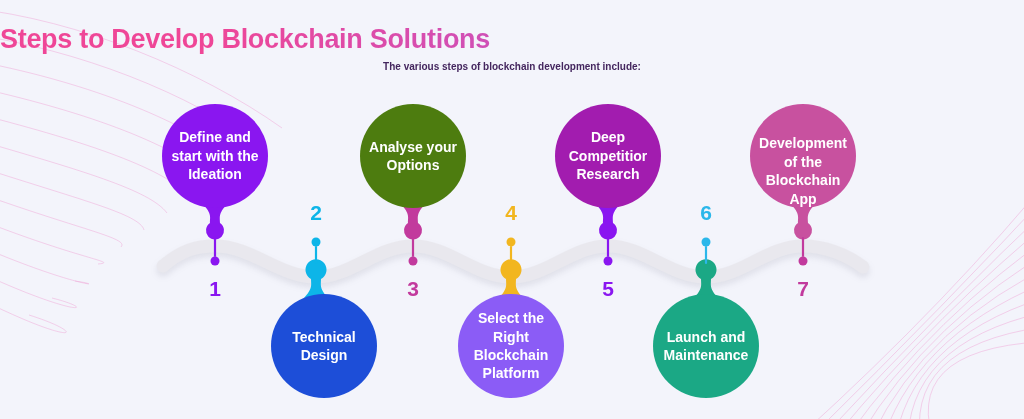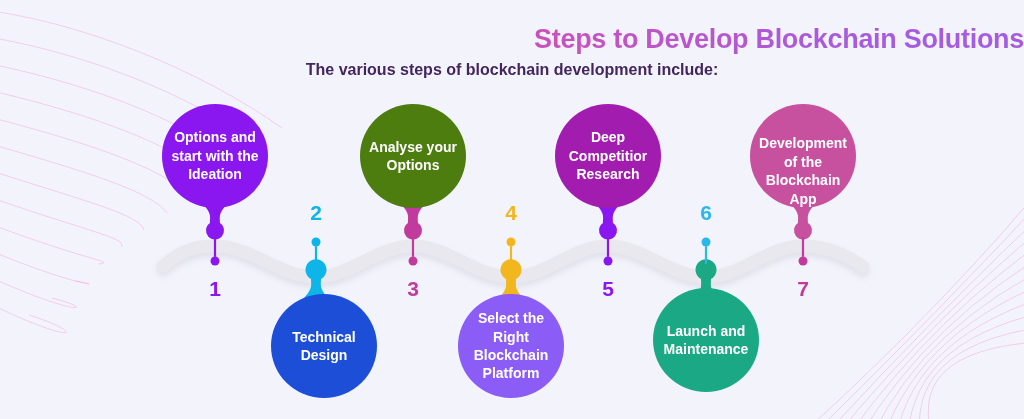--- a/index.html
+++ b/index.html
@@ -5,30 +5,30 @@
   html,body{margin:0;padding:0;}
   .canvas{
     position:relative;
     width:1024px;height:419px;
     overflow:hidden;
     background:#f3f4fb;
     font-family:"Liberation Sans","DejaVu Sans",sans-serif;
   }
   .title{
     position:absolute;top:24px;left:0;width:1024px;
-    text-align:right;
+    text-align:left;
     font-size:27px;font-weight:bold;letter-spacing:-0.3px;
     background:linear-gradient(90deg,#ef4697 20%,#a55ce0 85%);
     -webkit-background-clip:text;background-clip:text;
     color:transparent;
   }
   .subtitle{
     position:absolute;top:61px;left:0;width:1024px;
     text-align:center;
-    font-size:16px;font-weight:600;
+    font-size:10px;font-weight:600;
     color:#44265e;
   }
   .deco-svg,.tl-svg{position:absolute;left:0;top:0;width:1024px;height:419px;}
   .balloon{
     position:absolute;width:106px;height:104px;border-radius:50%;
     display:flex;align-items:center;justify-content:center;
     text-align:center;box-sizing:border-box;padding:0 7px;
     color:#ffffff;font-size:14px;font-weight:bold;line-height:1.32;
   }
   .stepnum{
@@ -87,40 +87,40 @@
       <circle cx="608" cy="261" r="4.5" fill="#8a16f0"></circle>
       <path d="M 694 298 C 703 288 701 285 701 279 A 10.5 10.5 0 1 1 711 279 C 711 285 709 288 718 298 L 694 298 Z" fill="#1ba885"></path>
       <line x1="706" y1="247" x2="706" y2="263" stroke="#2bb7ea" stroke-width="2.2" stroke-linecap="round"></line>
       <circle cx="706" cy="242" r="4.5" fill="#2bb7ea"></circle>
       <path d="M 791 204 C 800 214 798 217 798 223 A 9 9 0 1 0 808 223 C 808 217 806 214 815 204 L 791 204 Z" fill="#c8519f"></path>
       <line x1="803" y1="238" x2="803" y2="256" stroke="#c23a9d" stroke-width="2.2" stroke-linecap="round"></line>
       <circle cx="803" cy="261" r="4.5" fill="#c23a9d"></circle>
     </svg>
   <div id="steps">
       <div class="balloon" style="left: 162px; top: 104px; background: rgb(138, 22, 240);">
-        <span>Options and start with the Ideation</span>
+        <span>Define and start with the Ideation</span>
       </div>
       <div class="stepnum" style="left: 187px; top: 277px; color: rgb(138, 22, 240);">1</div>
       <div class="balloon" style="left: 271px; top: 294px; background: #1d4ed8;">
         <span>Technical Design</span>
       </div>
       <div class="stepnum" style="left: 288px; top: 201px; color: rgb(13, 181, 232);">2</div>
       <div class="balloon" style="left: 360px; top: 104px; background: #4d7c0f;">
         <span>Analyse your Options</span>
       </div>
       <div class="stepnum" style="left: 385px; top: 277px; color: rgb(194, 58, 157);">3</div>
       <div class="balloon" style="left: 458px; top: 294px; background: #8b5cf6;">
         <span>Select the Right Blockchain Platform</span>
       </div>
       <div class="stepnum" style="left: 483px; top: 201px; color: rgb(242, 182, 31);">4</div>
       <div class="balloon" style="left: 555px; top: 104px; background: #a21caf;">
         <span>Deep Competitior Research</span>
       </div>
       <div class="stepnum" style="left: 580px; top: 277px; color: rgb(138, 22, 240);">5</div>
-      <div class="balloon" style="left: 653px; top: 288px; background: rgb(27, 168, 133);">
+      <div class="balloon" style="left: 653px; top: 294px; background: rgb(27, 168, 133);">
         <span>Launch and Maintenance</span>
       </div>
       <div class="stepnum" style="left: 678px; top: 201px; color: rgb(43, 183, 234);">6</div>
       <div class="balloon" style="left: 750px; top: 104px; background: rgb(200, 81, 159); align-items: flex-end;">
         <span>Development of the Blockchain App</span>
       </div>
       <div class="stepnum" style="left: 775px; top: 277px; color: rgb(194, 58, 157);">7</div>
     </div>
 </div>
 

